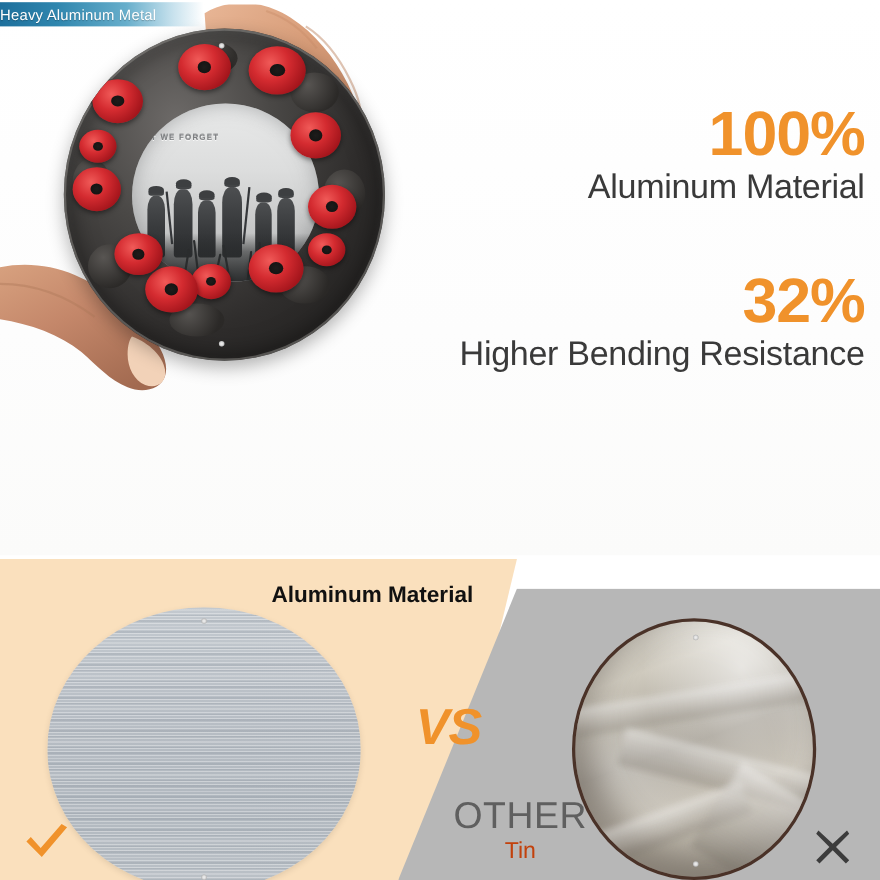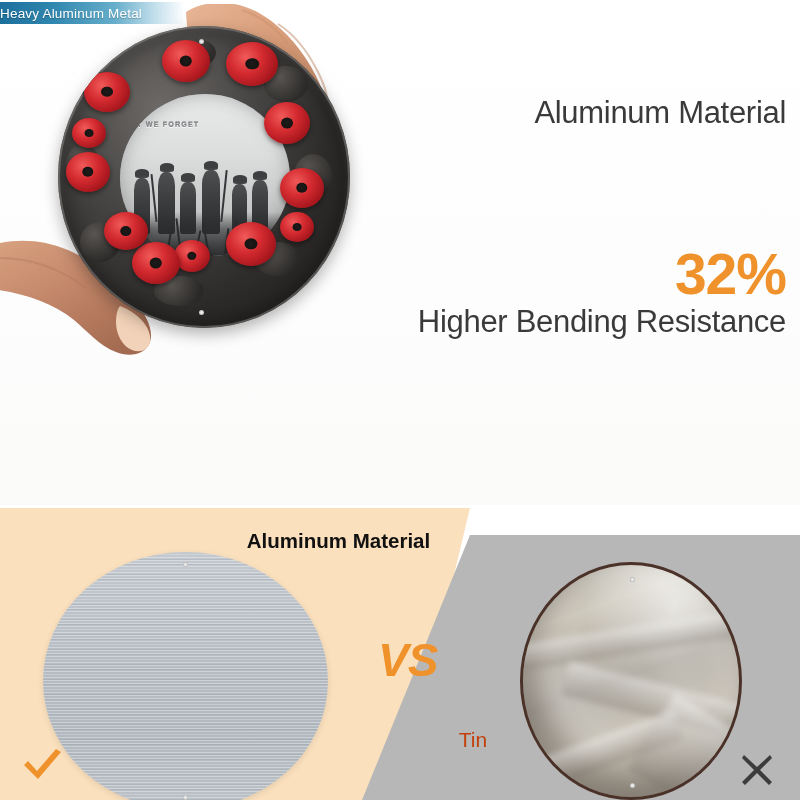--- a/index.html
+++ b/index.html
@@ -233,20 +233,21 @@
         <path d="M0,26 C28,10 66,8 98,22 C126,34 148,52 164,72
                  C176,86 184,102 180,114 C176,126 160,130 146,124
                  C130,118 118,104 104,92 C84,76 56,66 28,62 C14,60 4,54 0,46 Z" fill="url(#skinB)"></path>
         <path d="M150,78 C166,84 178,96 180,108 C182,120 172,126 162,122
                  C152,118 146,106 146,94 C146,86 148,80 150,78 Z" fill="#f2d2b8"></path>
         <path d="M30,30 C62,30 92,42 116,60" fill="none" stroke="#b07a5c" stroke-width="2" opacity=".45"></path>
       </svg>
     </div>
 
     <div id="stat-block-1">
+      <div class="pct pct-line">100%</div>
       <div class="caption">Aluminum Material</div>
     </div>
 
     <div id="stat-block-2">
       <div class="pct pct-line">32%</div>
       <div class="caption">Higher Bending Resistance</div>
     </div>
   </div>
 
   <div id="bottom-section">
@@ -268,20 +269,21 @@
       <div class="hole" style="left:107px; top:218px;"></div>
     </div>
 
     <div id="our-label">
       <div id="our-sub">Aluminum Material</div>
     </div>
 
     <div id="vs-badge">VS</div>
 
     <div id="other-label">
+      <div id="other-word">OTHER</div>
       <div id="other-sub">Tin</div>
     </div>
 
     <div id="check-mark">
       <svg width="42" height="34" viewBox="0 0 42 34">
         <path d="M2,18 L6,14 L15,24 L34,2 L39,5 L16,32 Z" fill="#f0922b"></path>
       </svg>
     </div>
 
     <div id="x-mark">

